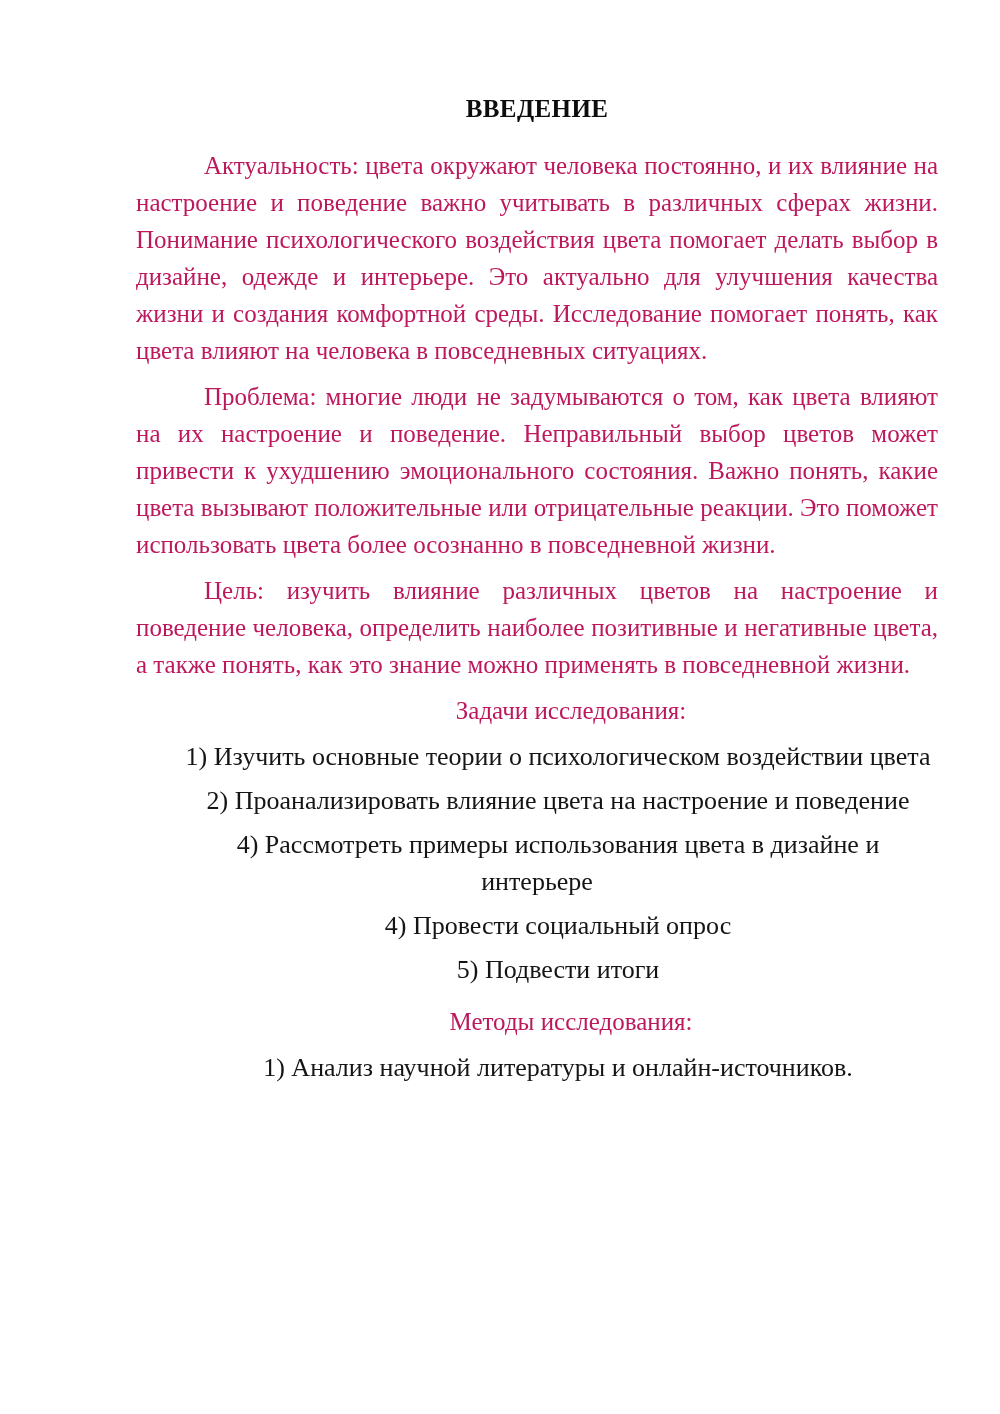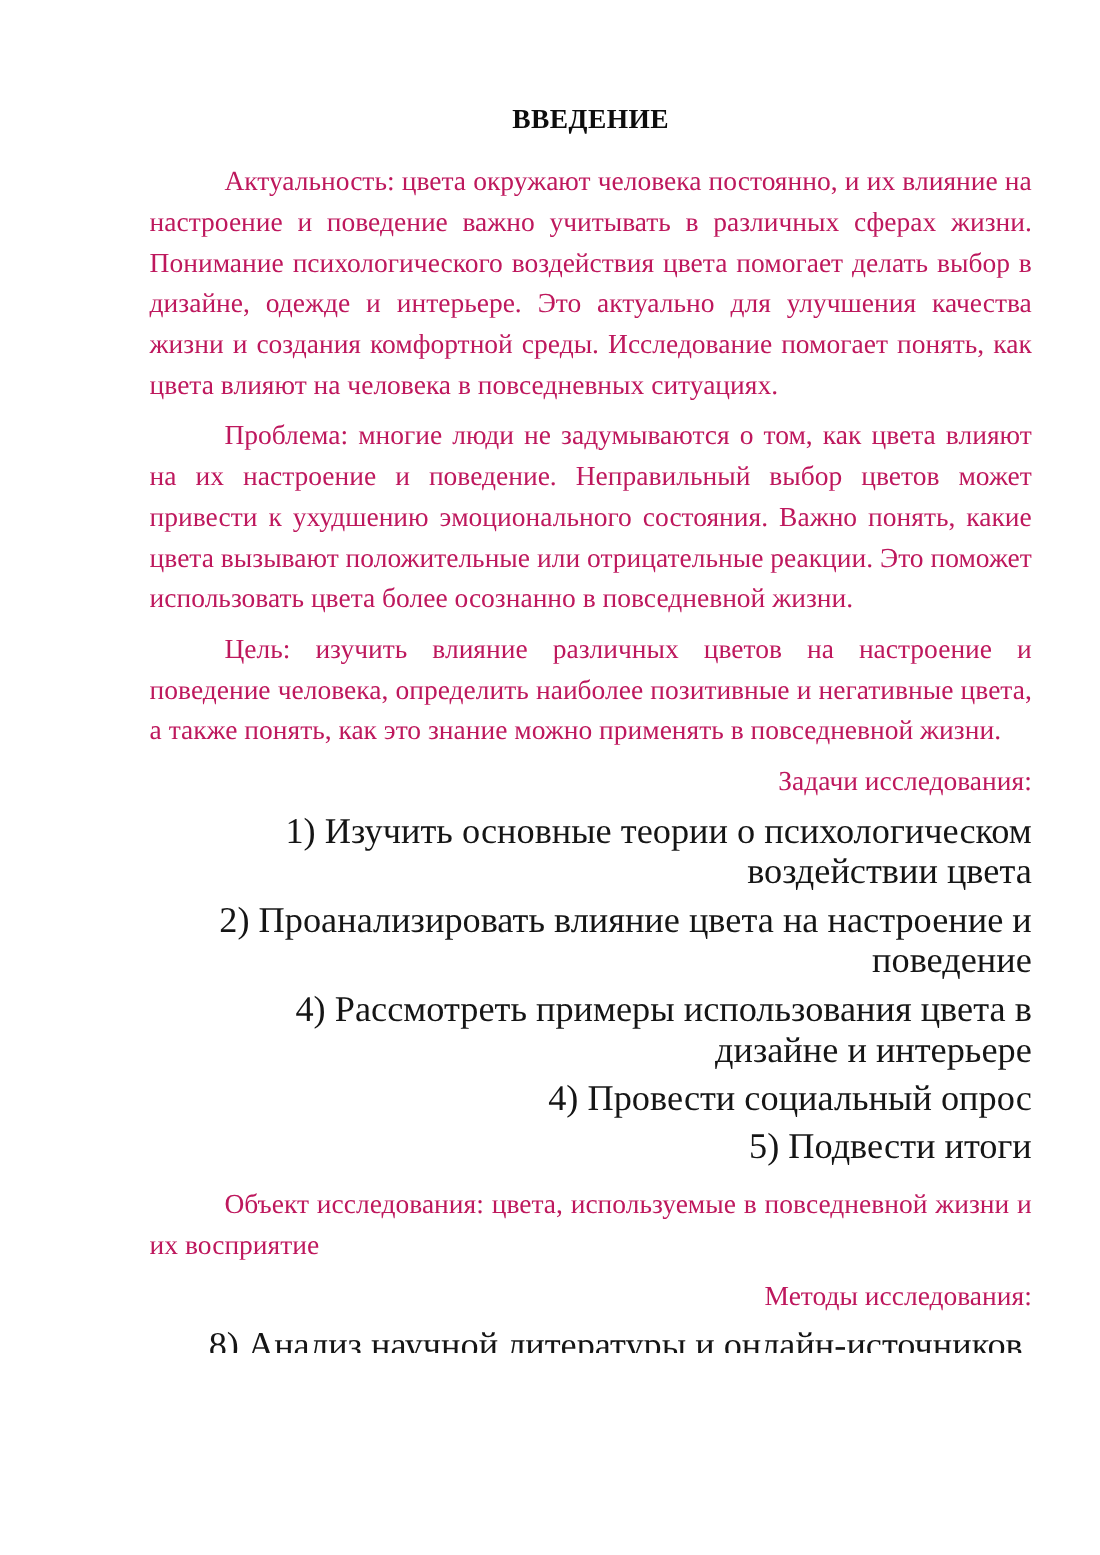--- a/index.html
+++ b/index.html
@@ -35,33 +35,33 @@
     text-align: justify;
     text-justify: inter-word;
     font-size: 25px;
     line-height: 37px;
     text-indent: 68px;
     margin: 0 0 9px 0;
     color: #be185d;
     hyphens: none;
   }
   .para.plain {
-    text-align: right;
+    text-align: center;
     margin-bottom: 9px;
   }
   .list {
     list-style: none;
     margin: 0;
     padding: 0;
   }
   .list-item {
-    font-size: 33px;
+    font-size: 26px;
     line-height: 37px;
     text-indent: 42px;
-    text-align: right;
+    text-align: center;
     margin: 0 0 7px 0;
     color: #151515;
   }
   .page-number {
     position: absolute;
     left: 0;
     right: 0;
     top: 1330px;
     text-align: center;
     font-size: 23px;
@@ -90,27 +90,26 @@
     <ul class="list">
       <li class="list-item">1) Изучить основные теории о психологическом воздействии цвета</li>
       <li class="list-item">2) Проанализировать влияние цвета на настроение и поведение</li>
       <li class="list-item">4) Рассмотреть примеры использования цвета в дизайне и интерьере</li>
       <li class="list-item">4) Провести социальный опрос</li>
       <li class="list-item">5) Подвести итоги</li>
     </ul>
 
     <div class="spacer-sm"></div>
 
-    <p class="para">Объект исследования: цвета, используемые в повседневной жизни и их восприятие</p>
 
 
 
     <p class="para plain">Методы исследования:</p>
 
     <ul class="list">
-      <li class="list-item">8) Анализ научной литературы и онлайн-источников.</li>
+      <li class="list-item">1) Анализ научной литературы и онлайн-источников.</li>
     </ul>
 
   </div>
 
   <div class="page-number">3</div>
 
 </div>
 
 </body></html>

